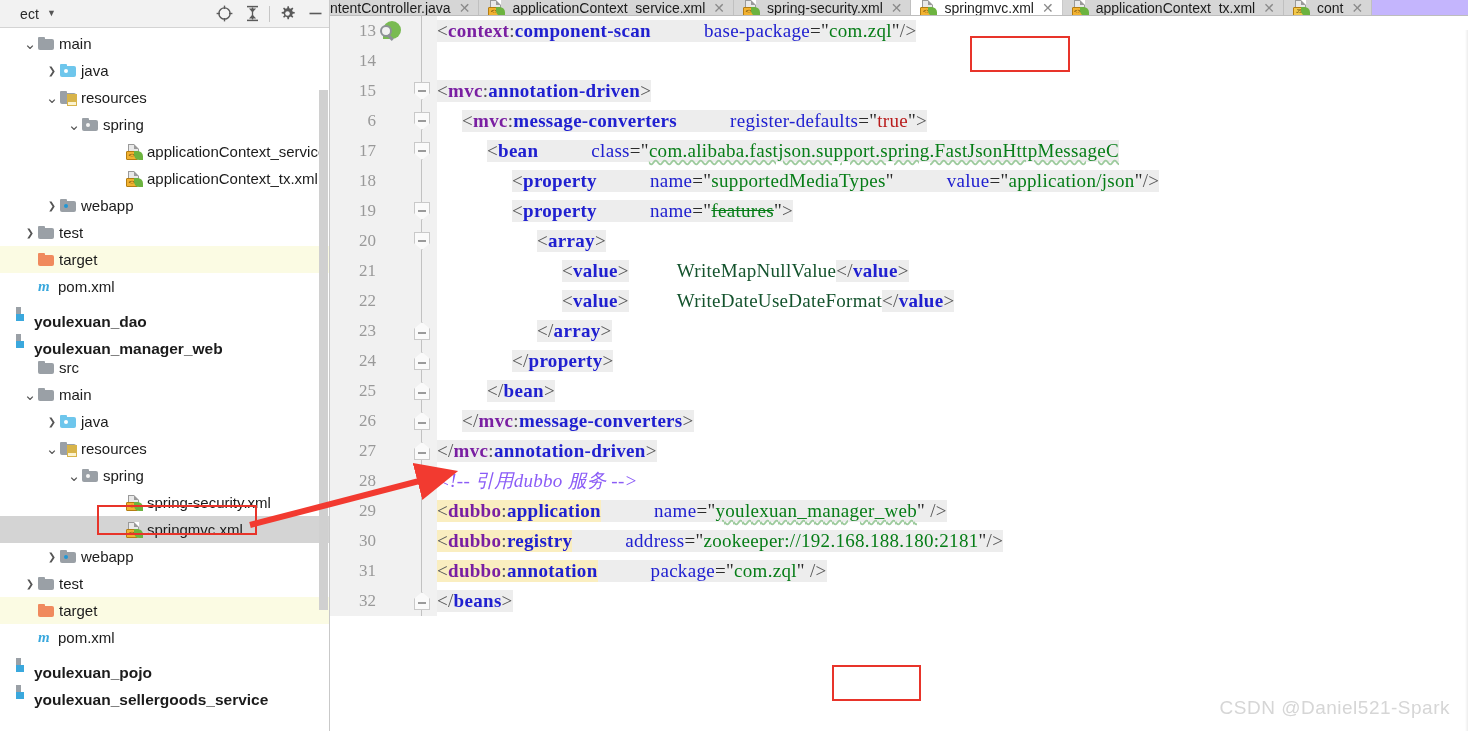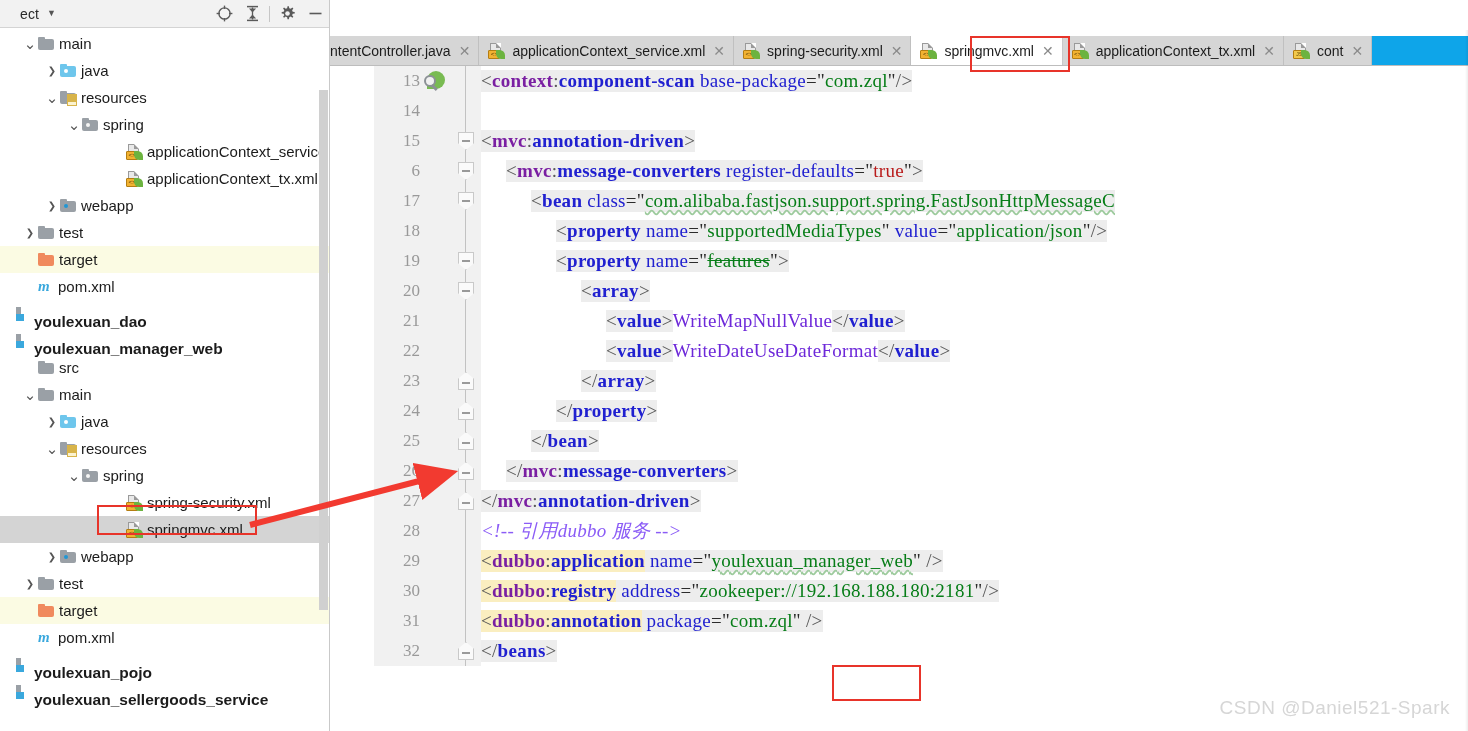--- a/index.html
+++ b/index.html
@@ -123,37 +123,37 @@
   
   #pane-scroll {
     position:absolute; right:1px; top:90px; width:9px; height:520px;
     background:#d0d0d0; border-radius:0;
   }
 
   
   #editor { position:absolute; left:330px; top:0; right:0; bottom:0; background:#ffffff; }
 
   #tabbar {
-    position:relative; height:30px; background:#0ea5e9; display:flex; align-items:stretch;
-    overflow:hidden; border-bottom:1px solid #bdbdbd;margin-top:36px;
+    position:relative; height:16px; background:#c4b5fd; display:flex; align-items:stretch;
+    overflow:hidden; border-bottom:1px solid #bdbdbd;
   }
   .tab {
     display:flex; align-items:center; gap:5px; padding:0 8px 0 9px;
     background:#d6d6d6; border-right:1px solid #c0c0c0;
     font-size:14px; color:#1c1c1c; white-space:nowrap; position:relative;
   }
   .tab.active { background:#ffffff; border-right:1px solid #c9c9c9; }
   .tab .tabname { font-size:14px; }
   .tab .tabclose { color:#8a8a8a; font-size:14px; margin-left:3px; line-height:1; }
   .tab.first { padding-left:0; }
 
   #code-area { position:relative; height:701px; overflow:hidden; background:#ffffff; }
 
   .cline {
-    position:relative; height:30px; display:flex; align-items:center;margin-left:44px;
+    position:relative; height:30px; display:flex; align-items:center;
   }
   .gutter {
     position:absolute; left:0; top:0; width:107px; height:100%;
     background:#f1f1f1; display:flex; align-items:center;
   }
   .lnum {
     position:absolute; left:0; width:46px; text-align:right;
     font-family:"Liberation Serif", serif; font-size:17px; color:#999999;
   }
   
@@ -199,21 +199,21 @@
 
   
   .t-angle   { color:#585858; }
   .t-ns      { color:#7a1fa2; font-weight:bold; }
   .t-tag     { color:#2020d0; font-weight:bold; }
   .t-attr    { color:#2020d0; }
   .t-eq      { color:#2b2b2b; }
   .t-quote   { color:#2b2b2b; }
   .t-str     { color:#067d17; }
   .t-strgray { color:#b91c1c; }
-  .t-text    { color:#6d28d9; }
+  .t-text    { color:#14532d;padding-left:48px; }
   .t-comment { color:#8b5cf6; font-style:italic; }
   .wavy { text-decoration: underline; text-decoration-style: wavy; text-decoration-color:#9ecb9e; text-underline-offset:2px;text-align:right; }
   .strike { text-decoration: line-through; text-decoration-color:#067d17; }
   .hl-bg { background:#ededed; }
   .hl-tan { background:#faeec0; }
 
   
   .redbox { position:absolute; border:2px solid #e8342a; pointer-events:none; }
 
   

